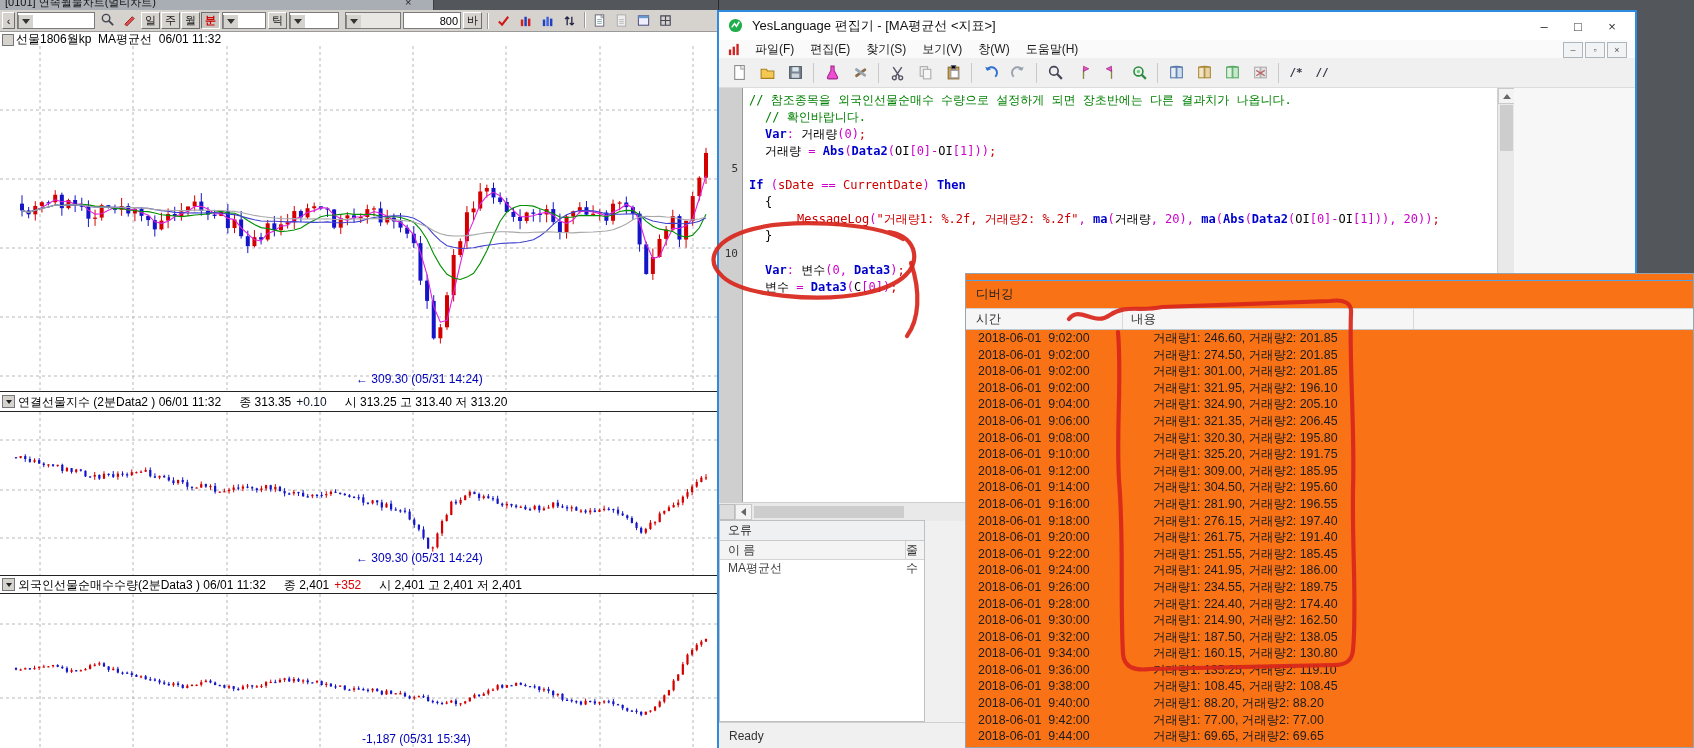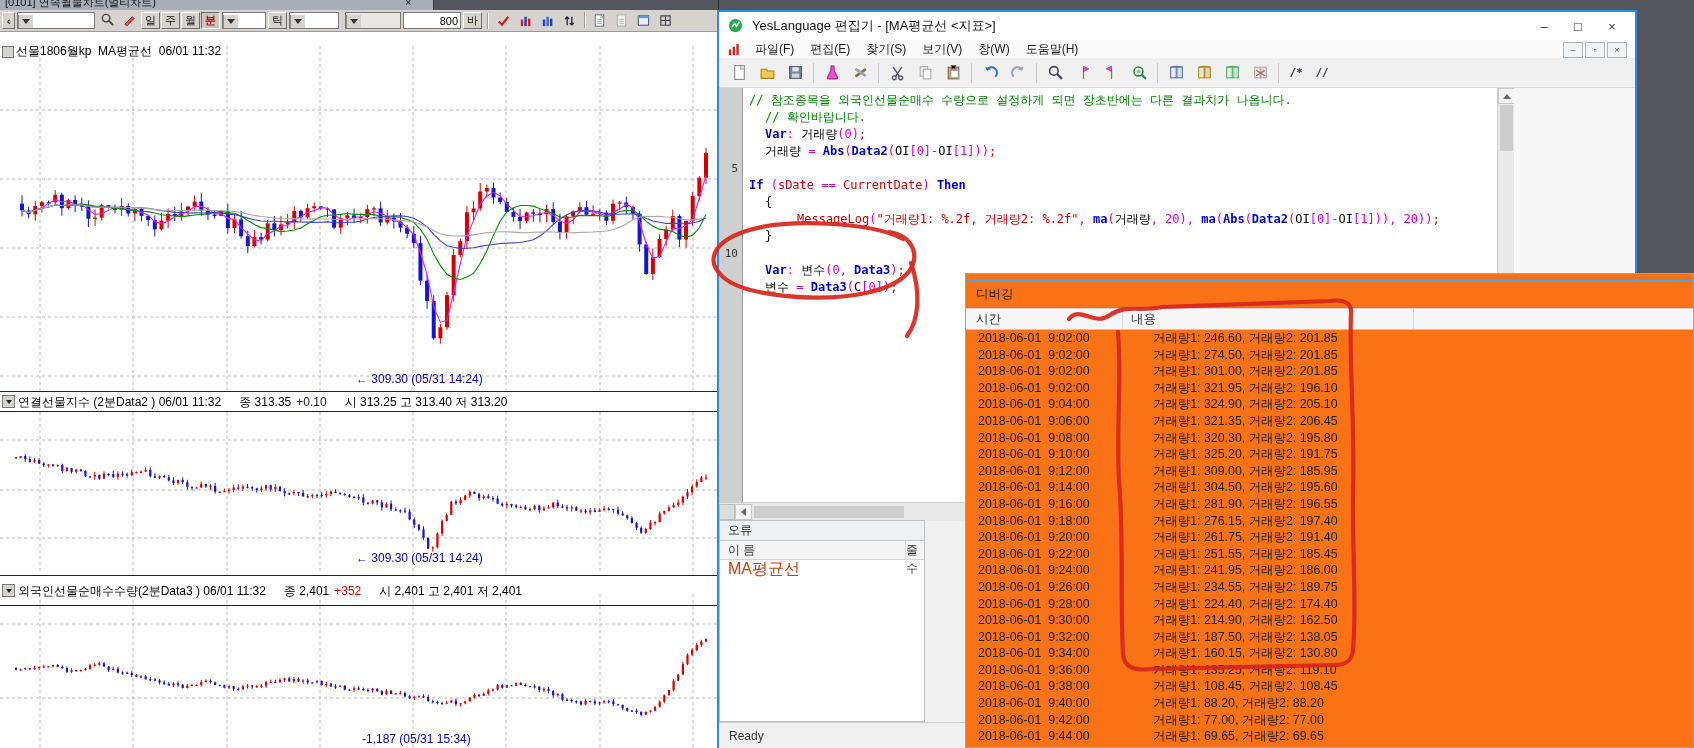--- a/index.html
+++ b/index.html
@@ -149,21 +149,21 @@
             </svg>
           </div>
           <div class="icobtn b3" style="width: 21px; height: 17px;">
             <svg viewBox="0 0 16 16" width="15" height="15">
               <path d="M3 3 h10 v10 h-10 z M8 3 v10 M3 8 h10" fill="none" stroke="#445" stroke-width="1.2"></path>
             </svg>
           </div>
         </div>
     </div>
 
-    <div class="abs" style="left:0;top:44px;width:718px;height:14px;background:#fff;display:flex;align-items:center;">
+    <div class="abs" style="left:0;top:32px;width:718px;height:14px;background:#fff;display:flex;align-items:center;">
       <span class="abs" style="left:2px;top:2px;width:10px;height:10px;background:#d6d3ce;border:1px solid #777;"></span>
       <span style="margin-left:16px;font-size:12px;color:#000;white-space:pre;">선물1806월kp  MA평균선  06/01 11:32</span>
     </div>
 
     <svg class="abs" id="pane1" style="left:0;top:46px;" width="718" height="344">
         <line x1="40" y1="0" x2="40" y2="344" stroke="#b8b8b8" stroke-dasharray="3,3" stroke-width="1"></line>
         <line x1="133" y1="0" x2="133" y2="344" stroke="#b8b8b8" stroke-dasharray="3,3" stroke-width="1"></line>
         <line x1="227" y1="0" x2="227" y2="344" stroke="#b8b8b8" stroke-dasharray="3,3" stroke-width="1"></line>
         <line x1="320" y1="0" x2="320" y2="344" stroke="#b8b8b8" stroke-dasharray="3,3" stroke-width="1"></line>
         <line x1="413" y1="0" x2="413" y2="344" stroke="#b8b8b8" stroke-dasharray="3,3" stroke-width="1"></line>
@@ -704,21 +704,21 @@
         <rect x="691.0073825503356" y="74.55812146102032" width="2.2" height="5.55454348389075" fill="#d40000"></rect>
         <line x1="696.738255033557" x2="696.738255033557" y1="67.2676585415715" y2="75.84710290131578" stroke="#d40000" stroke-width="1"></line>
         <rect x="695.638255033557" y="70.03029473072958" width="2.2" height="4.527826730290743" fill="#d40000"></rect>
         <line x1="701.3691275167786" x2="701.3691275167786" y1="64.00887015968138" y2="70.37377138937931" stroke="#d40000" stroke-width="1"></line>
         <rect x="700.2691275167786" y="65.59270088432399" width="2.2" height="4.437593846405583" fill="#d40000"></rect>
         <line x1="706" x2="706" y1="62.130504749631285" y2="68.12328389470973" stroke="#d40000" stroke-width="1"></line>
         <rect x="704.9" y="65.27967579884897" width="2.2" height="1.2" fill="#d40000"></rect>
       </svg>
     <div class="abs" style="left:356px;top:551px;font-size:12px;color:#0000bb;white-space:pre;">← 309.30 (05/31 14:24)</div>
 
-    <div class="abs paneheader" style="left:0;top:575px;width:718px;height:31px;">
+    <div class="abs paneheader" style="left:0;top:575px;width:718px;height:19px;">
       <span class="collapsebox">
           <i></i>
         </span>
       <span id="pane3-segs"><span class="hdrseg" style="margin-right: 18px;">외국인선물순매수수량(2분Data3 ) 06/01 11:32</span><span class="hdrseg" style="margin-right: 5px;">종 2,401</span><span class="hdrseg" style="color: rgb(224, 0, 0); margin-right: 18px;">+352</span><span class="hdrseg" style="margin-right: 0px;">시 2,401 고 2,401 저 2,401</span></span>
     </div>
     <svg class="abs" id="pane3" style="left:0;top:594px;" width="718" height="154">
         <line x1="40" y1="0" x2="40" y2="154" stroke="#b8b8b8" stroke-dasharray="3,3" stroke-width="1"></line>
         <line x1="133" y1="0" x2="133" y2="154" stroke="#b8b8b8" stroke-dasharray="3,3" stroke-width="1"></line>
         <line x1="227" y1="0" x2="227" y2="154" stroke="#b8b8b8" stroke-dasharray="3,3" stroke-width="1"></line>
         <line x1="320" y1="0" x2="320" y2="154" stroke="#b8b8b8" stroke-dasharray="3,3" stroke-width="1"></line>
@@ -1241,21 +1241,21 @@
       <div style="width:150px;height:12px;background:#cdcdcd;margin-left:2px;"></div>
     </div>
 
     <div class="abs" style="left:0;top:508px;width:206px;height:202px;background:#fff;border:1px solid #c0c0c0;box-sizing:border-box;">
       <div style="height:19px;line-height:19px;background:#eef0f2;border-bottom:1px solid #c8c8c8;padding-left:8px;font-size:12px;color:#222;">오류</div>
       <div style="height:18px;display:flex;background:#f4f4f4;border-bottom:1px solid #d4d4d4;font-size:12px;color:#333;">
         <span style="width:188px;padding-left:8px;border-right:1px solid #d4d4d4;line-height:18px;">이 름</span>
         <span style="flex:1;padding-right:6px;line-height:18px;">줄 수</span>
       </div>
       <div id="error-rows">
-          <div style="height: 17px; line-height: 17px; font-size: 16px; color: #c2410c; display: flex;">
+          <div style="height: 17px; line-height: 17px; font-size: 12px; color: #404040; display: flex;">
             <span style="width: 188px; padding-left: 8px;">MA평균선</span>
             <span style="flex: 1 1 0%; text-align: right; padding-right: 6px;"></span>
           </div>
         </div>
     </div>
 
     <div class="abs" style="left:0;top:710px;width:246px;height:26px;background:#f0f0f0;border-top:1px solid #d0d0d0;display:flex;align-items:center;">
       <span style="margin-left:10px;font-size:12px;color:#333;">Ready</span>
     </div>
   </div>

